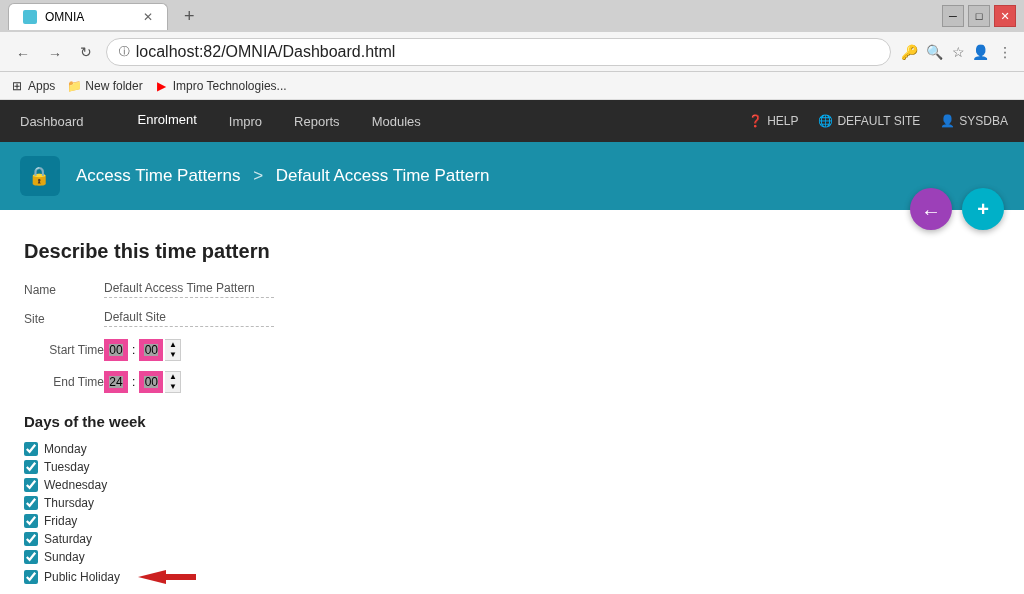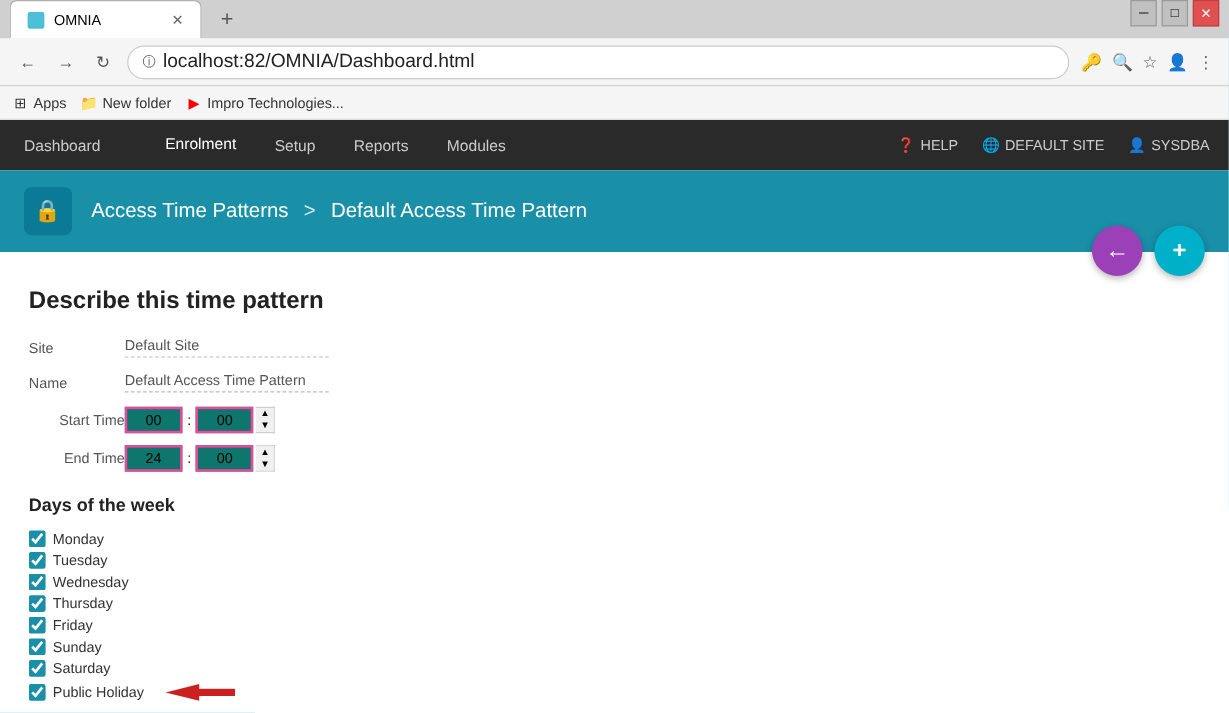--- a/index.html
+++ b/index.html
@@ -1,20 +1,20 @@
 <!DOCTYPE html>
 <html><head>
   <meta charset="utf-8">
   <style>
     * { margin: 0; padding: 0; box-sizing: border-box; }
     body { font-family: Arial, sans-serif; font-size: 13px; background: #4dc0d8; width: 1024px; height: 594px; overflow: hidden; }
 
     
     .browser-chrome { background: #e8e8e8; width: 1024px; }
-    .title-bar { background: #d0d0d0; display: flex; height: 32px; padding: 0 8px; gap: 8px; }
+    .title-bar { background: #d0d0d0; display: flex; align-items: center; height: 32px; padding: 0 8px; gap: 8px; }
     .title-bar-controls { display: flex; gap: 4px; margin-left: auto; }
     .title-bar-btn { width: 22px; height: 22px; border: 1px solid #999; background: #c0c0c0; cursor: pointer; display: flex; align-items: center; justify-content: center; font-size: 11px; }
     .title-bar-btn.close { background: #e05050; color: white; border-color: #c04040; }
     .tab { background: #ffffff; border: 1px solid #b0b0b0; border-bottom: none; border-radius: 6px 6px 0 0; padding: 6px 14px; display: flex; align-items: center; gap: 8px; font-size: 12px; min-width: 160px; }
     .tab .tab-icon { width: 14px; height: 14px; background: #4dc0d8; border-radius: 2px; display: inline-block; }
     .tab .close-btn { margin-left: auto; color: #666; cursor: pointer; }
     .new-tab-btn { background: none; border: none; font-size: 18px; cursor: pointer; padding: 4px 8px; color: #555; }
     .address-bar { background: #f5f5f5; border-bottom: 1px solid #ccc; padding: 6px 12px; display: flex; align-items: center; gap: 10px; height: 40px; }
     .nav-btn { background: none; border: none; cursor: pointer; font-size: 14px; color: #555; padding: 2px 4px; }
     .url-box { flex: 1; background: white; border: 1px solid #ccc; border-radius: 14px; padding: 4px 12px; font-size: 12px; display: flex; align-items: center; gap: 6px; }
@@ -44,21 +44,21 @@
     .action-btn.add { background: #00b0c8; color: white; }
 
     .content { padding: 30px 24px; background: white; }
     .section-title { font-size: 20px; font-weight: bold; color: #222; margin-bottom: 18px; }
     .form-row { display: flex; align-items: center; margin-bottom: 12px; gap: 0; }
     .form-label { width: 80px; color: #555; font-size: 12px; }
     .form-value { color: #555; font-size: 12px; border-bottom: 1px dashed #bbb; min-width: 170px; padding-bottom: 2px; }
     .time-row { display: flex; align-items: center; margin-bottom: 10px; }
     .time-label { width: 80px; color: #555; font-size: 12px; text-align: right; }
     .time-input { display: flex; align-items: center; gap: 2px; }
-    .time-field { width: 48px; height: 22px; border: 2px solid #ec4899; text-align: center; font-size: 12px; display: flex; align-items: center; justify-content: center; background: #0f766e; }
+    .time-field { width: 24px; height: 22px; border: 5px solid #ec4899; text-align: center; font-size: 12px; display: flex; align-items: center; justify-content: center; background: #a3a3a3; }
     .time-colon { padding: 0 2px; font-size: 12px; }
     .time-spinner { display: flex; flex-direction: column; border: 1px solid #ccc; border-left: none; width: 16px; height: 22px; }
     .spin-btn { flex: 1; display: flex; align-items: center; justify-content: center; font-size: 8px; cursor: pointer; background: #f0f0f0; border: none; line-height: 1; }
 
     .days-section { margin-top: 20px; }
     .days-title { font-size: 15px; font-weight: bold; color: #222; margin-bottom: 12px; }
     .day-row { display: flex; align-items: center; gap: 6px; margin-bottom: 4px; font-size: 12px; color: #333; }
     .day-row input[type=checkbox] { accent-color: #1a8fa8; width: 14px; height: 14px; }
   </style>
 </head>
@@ -116,21 +116,21 @@
 <div class="app-window">
 
   <div class="nav-bar">
     <div class="nav-item">
       <span>Dashboard</span>
     </div>
     <div class="nav-item active">
       <span>Enrolment</span>
     </div>
     <div class="nav-item">
-      <span>Setup</span>
+      <span>Impro</span>
     </div>
     <div class="nav-item">
       <span>Reports</span>
     </div>
     <div class="nav-item">
       <span>Modules</span>
     </div>
     <div class="nav-right">
       <span>❓ <span>HELP</span></span>
       <span>🌐 <span>DEFAULT SITE</span></span>
@@ -150,26 +150,26 @@
     <div class="action-btns">
       <button class="action-btn back">←</button>
       <button class="action-btn add">+</button>
     </div>
   </div>
 
   <div class="content">
     <div class="section-title">Describe this time pattern</div>
 
     <div class="form-row">
+      <span class="form-label">Name</span>
+      <span class="form-value">Default Access Time Pattern</span>
+    </div>
+    <div class="form-row">
       <span class="form-label">Site</span>
       <span class="form-value">Default Site</span>
-    </div>
-    <div class="form-row">
-      <span class="form-label">Name</span>
-      <span class="form-value">Default Access Time Pattern</span>
     </div>
 
     <div class="time-row">
       <span class="time-label">Start Time</span>
       <div class="time-input">
         <div class="time-field">00</div>
         <span class="time-colon">:</span>
         <div class="time-field">00</div>
         <div class="time-spinner">
           <button class="spin-btn">▲</button>
@@ -208,25 +208,25 @@
           <div class="day-row">
             <input type="checkbox" checked="" style="">
             <span>Thursday</span>
           </div>
           <div class="day-row">
             <input type="checkbox" checked="" style="">
             <span>Friday</span>
           </div>
           <div class="day-row">
             <input type="checkbox" checked="" style="">
+            <span>Saturday</span>
+          </div>
+          <div class="day-row">
+            <input type="checkbox" checked="" style="">
             <span>Sunday</span>
-          </div>
-          <div class="day-row">
-            <input type="checkbox" checked="" style="">
-            <span>Saturday</span>
           </div>
           <div class="day-row">
             <input type="checkbox" checked="" style="">
             <span>Public Holiday</span>
             <span style="margin-left: 10px; color: rgb(204, 32, 32); font-size: 20px; display: inline-flex; align-items: center;">
               <svg width="60" height="18" viewBox="0 0 60 18">
                 <polygon points="30,2 2,9 30,16" fill="#cc2020"></polygon>
                 <rect x="28" y="6" width="32" height="6" fill="#cc2020"></rect>
               </svg>
             </span>

